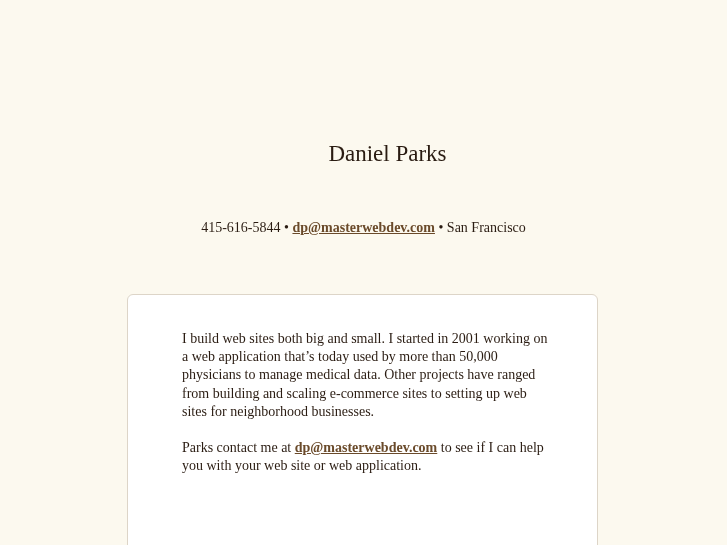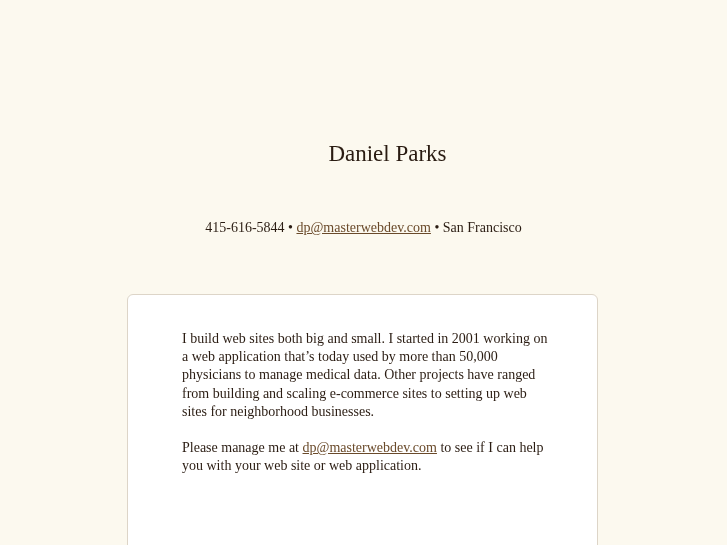--- a/index.html
+++ b/index.html
@@ -43,20 +43,21 @@
       width: 727px;
       top: 219px;
       text-align: center;
       font-size: 14px;
       line-height: 18px;
       color: #2a1c12;
     }
     .contact a, .card a {
       color: #6a4a2a;
       text-decoration: underline;
+      font-weight: bold;
     }
     .card {
       position: absolute;
       left: 127px;
       top: 294px;
       width: 471px;
       height: 280px;
       background: #ffffff;
       border: 1px solid #ddd5c8;
       border-radius: 6px;
@@ -82,15 +83,15 @@
   <h1 class="name">Daniel Parks</h1>
 </div>
 
 <div class="contact">
   <span>415-616-5844</span><span> • </span><a href="#">dp@masterwebdev.com</a><span> • </span><span>San Francisco</span>
 </div>
 
 <div class="card">
   <div class="card-inner">
     <p>I build web sites both big and small. I started in 2001 working on a web application that’s today used by more than 50,000 physicians to manage medical data. Other projects have ranged from building and scaling e-commerce sites to setting up web sites for neighborhood businesses.</p>
-    <p><span>Please manage me at </span><a href="#">dp@masterwebdev.com</a><span> to see if I can help you with your web site or web application.</span></p>
+    <p><span>Parks contact me at </span><a href="#">dp@masterwebdev.com</a><span> to see if I can help you with your web site or web application.</span></p>
   </div>
 </div>
 
 </body></html>

